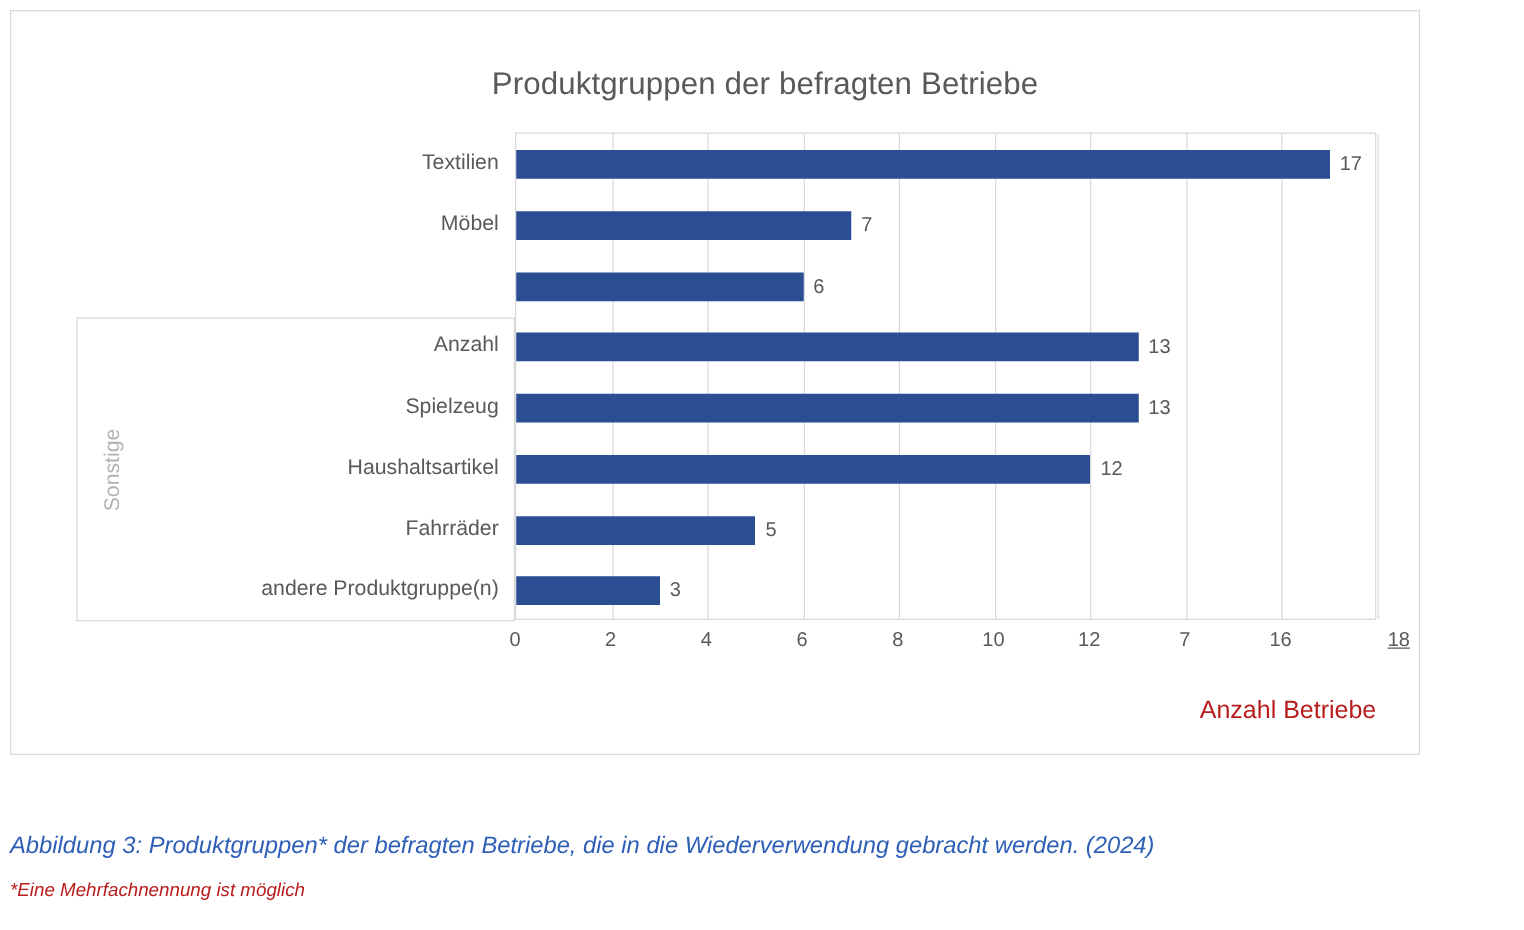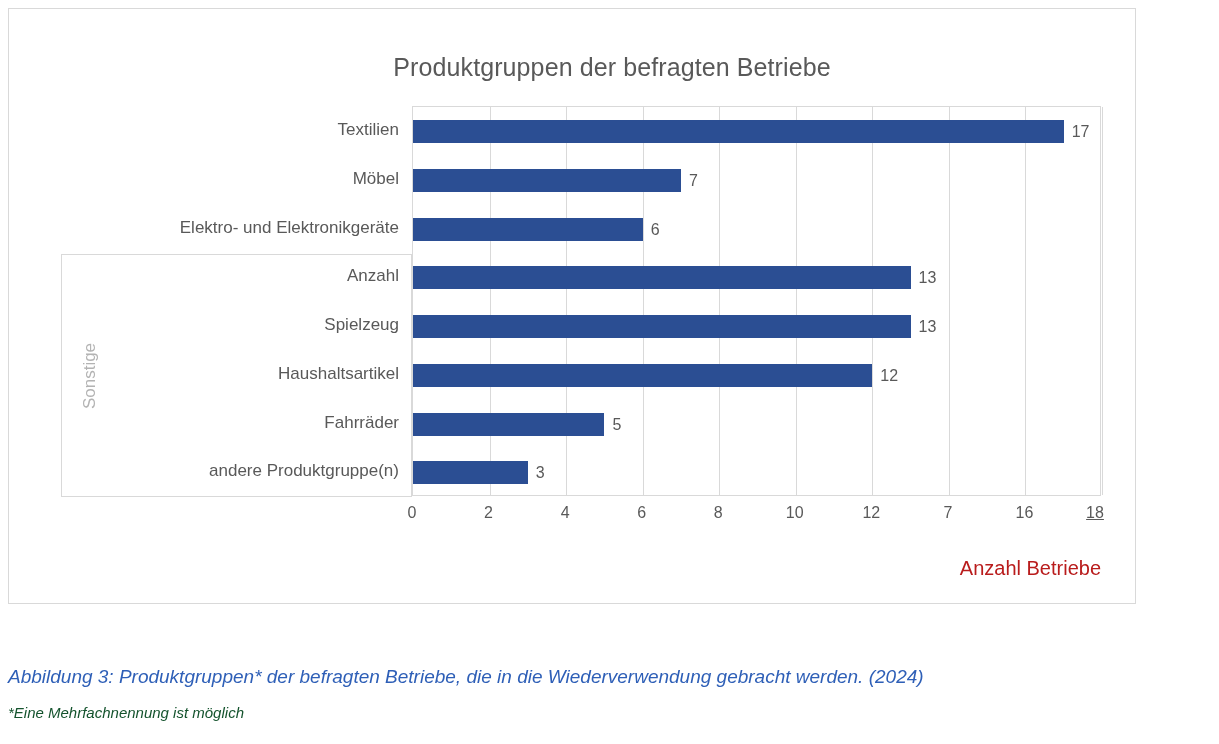--- a/index.html
+++ b/index.html
@@ -187,37 +187,36 @@
     line-height: 1.42;
     margin-top: 44px;
   }
   .footnote {
     position: absolute;
     left: 8px;
     top: 703px;
     width: 1200px;
     font-size: 15px;
     font-style: italic;
-    color: #14532d;
+    color: #b91c1c;
     line-height: 1.3;
   }
 </style>
 </head>
 <body>
 
 <div class="chart-frame">
 
   <div class="chart-title">
     <span class="chart-title-inner">Produktgruppen der befragten Betriebe</span>
   </div>
 
   <div class="cat-labels" id="cat-labels">
       <div class="cat-label" style="top: 0px;">Textilien</div>
       <div class="cat-label" style="top: 48.75px;">Möbel</div>
-      <div class="cat-label" style="top: 97.5px;">Elektro- und Elektronikgeräte</div>
       <div class="cat-label" style="top: 146.25px;">Anzahl</div>
       <div class="cat-label" style="top: 195px;">Spielzeug</div>
       <div class="cat-label" style="top: 243.75px;">Haushaltsartikel</div>
       <div class="cat-label" style="top: 292.5px;">Fahrräder</div>
       <div class="cat-label" style="top: 341.25px;">andere Produktgruppe(n)</div>
     </div>
 
   <div class="group-box">
     <div class="group-box-label">
       <span>Sonstige</span>
@@ -275,21 +274,21 @@
   <div class="x-ticks" id="x-ticks">
       <div class="x-tick" style="left: 0px;">0</div>
       <div class="x-tick" style="left: 76.5556px;">2</div>
       <div class="x-tick" style="left: 153.111px;">4</div>
       <div class="x-tick" style="left: 229.667px;">6</div>
       <div class="x-tick" style="left: 306.222px;">8</div>
       <div class="x-tick" style="left: 382.778px;">10</div>
       <div class="x-tick" style="left: 459.333px;">12</div>
       <div class="x-tick" style="left: 535.889px;">7</div>
       <div class="x-tick" style="left: 612.444px;">16</div>
-      <div class="x-tick" style="left: 683px; text-decoration: underline;">18</div>
+      <div class="x-tick" style="left: 707px; text-decoration: underline;">18</div>
     </div>
 
   <div class="x-axis-title">
     <span class="x-axis-title-inner">Anzahl Betriebe</span>
   </div>
 
 </div>
 
 <div class="caption">Abbildung 3: Produktgruppen* der befragten Betriebe, die in die Wiederverwendung gebracht werden. (2024)</div>
 <div class="footnote">*Eine Mehrfachnennung ist möglich</div>

